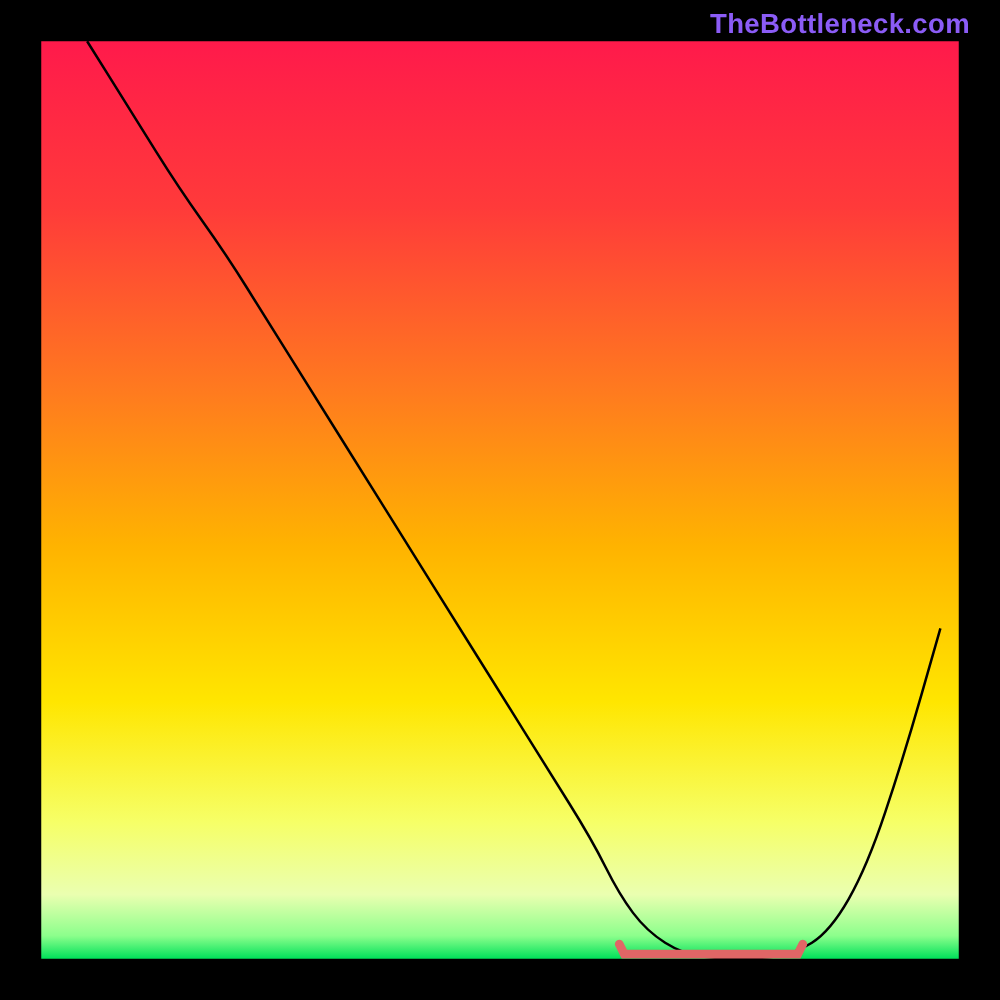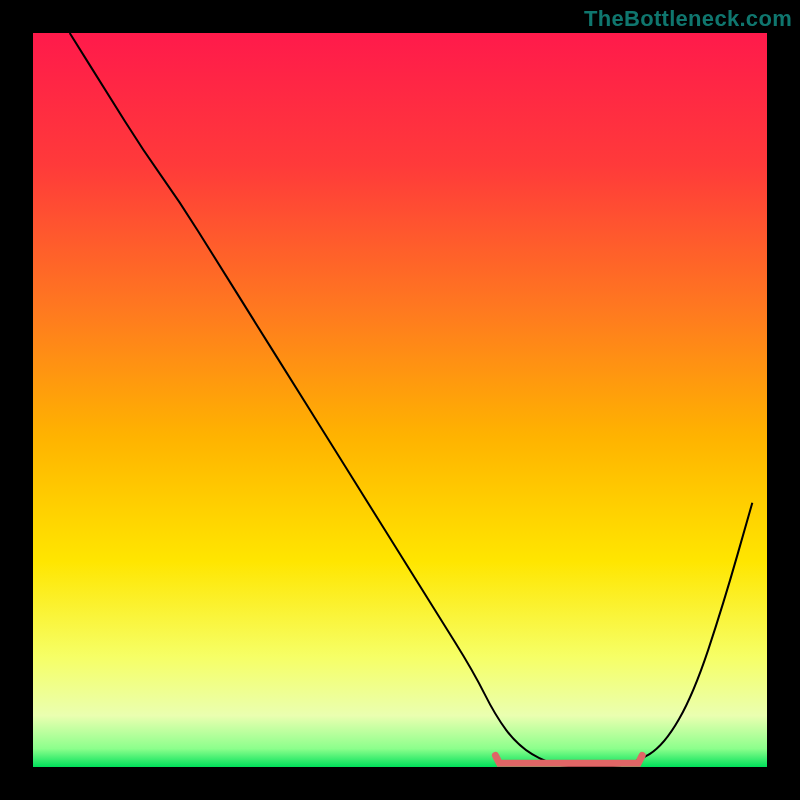--- a/index.html
+++ b/index.html
@@ -12,22 +12,22 @@
     font-family: Arial, Helvetica, sans-serif;
   }
   .container {
     position: relative;
     width: 800px;
     height: 800px;
   }
   .watermark {
     position: absolute;
     top: 6px;
-    right: 8px;
-    color: #0f766e;
+    right: 24px;
+    color: #8b5cf6;
     font-size: 22px;
     font-weight: 600;
     letter-spacing: 0.3px;
     z-index: 10;
   }
   svg {
     display: block;
   }
 </style>
 </head>

